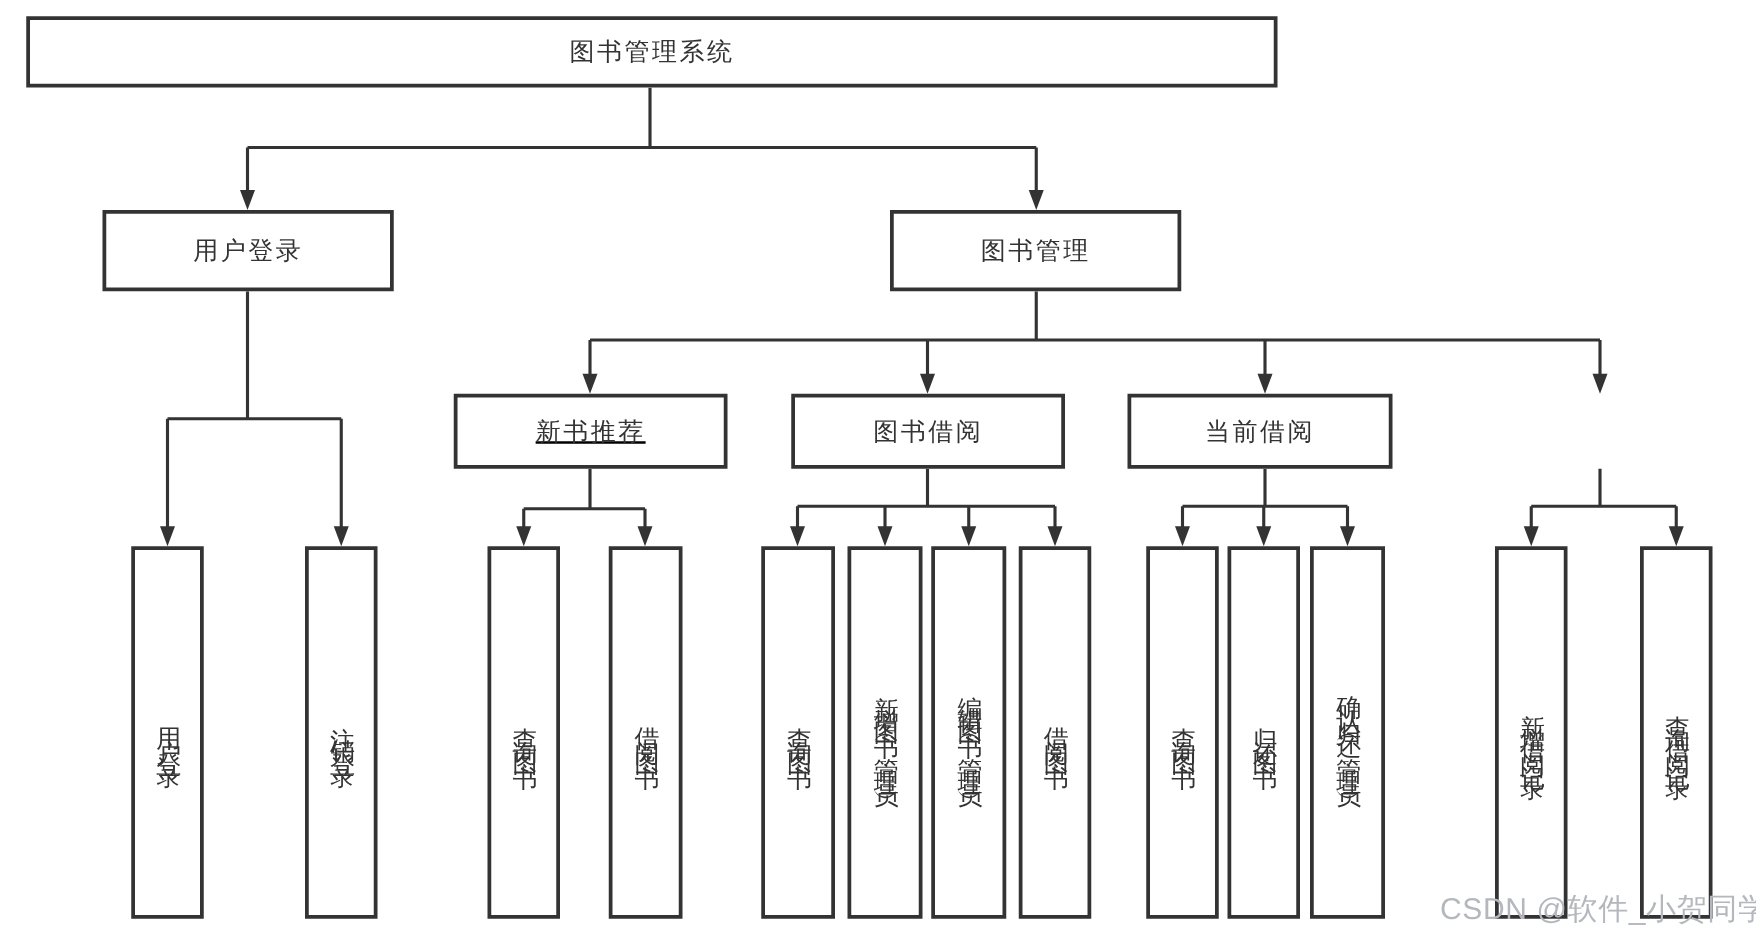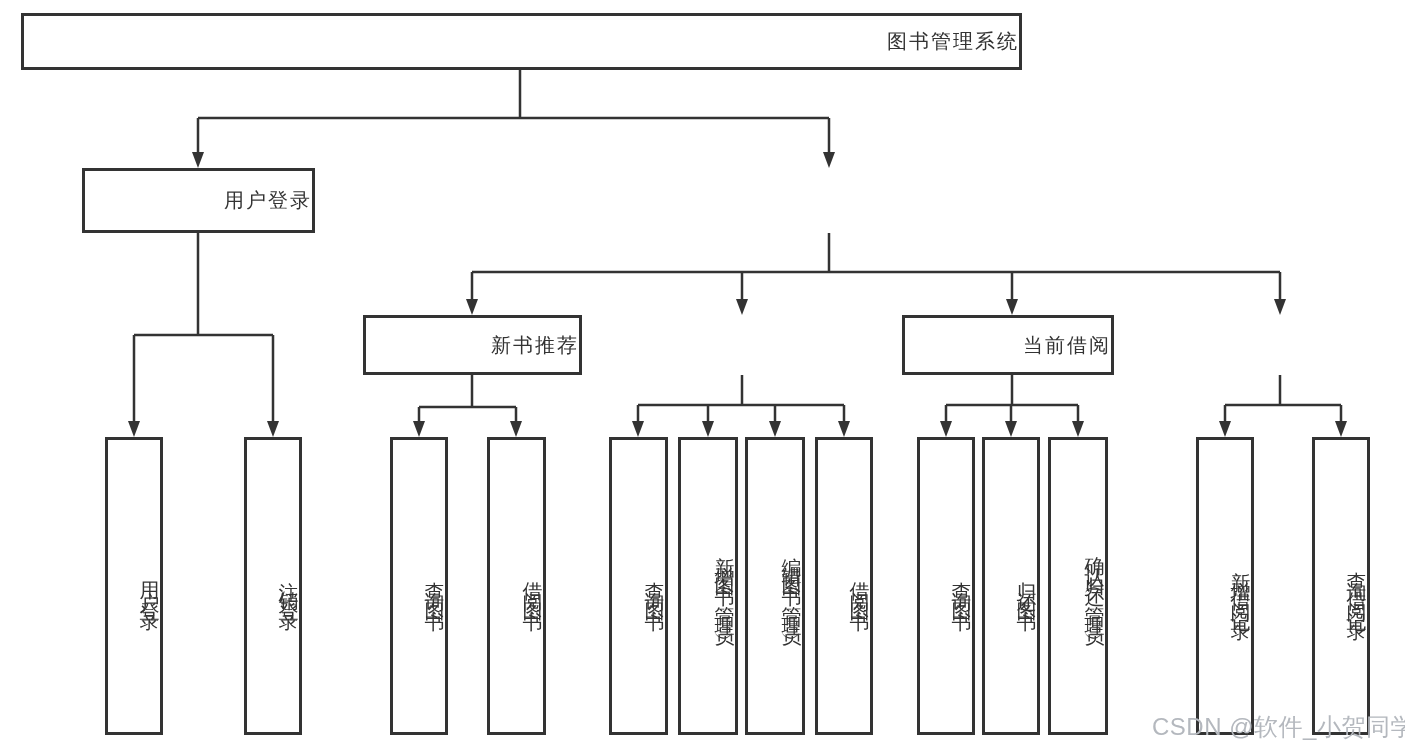--- a/index.html
+++ b/index.html
@@ -33,21 +33,21 @@
     fill: var(--line);
     stroke: none;
   }
   .box {
     position: absolute;
     box-sizing: border-box;
     background: var(--box-fill);
     border: 3px solid var(--box-border);
     display: flex;
     align-items: center;
-    justify-content: flex-end;
+    justify-content: center;
     z-index: 2;
   }
   .hbox span {
     font-size: 20px;
     letter-spacing: 2px;
     color: var(--text);
     white-space: nowrap;
   }
   .vbox span {
     writing-mode: vertical-rl;
@@ -104,23 +104,29 @@
       M1335 421 L1347 421 L1341 437 Z"></path>
   </svg>
 
   <div class="box hbox" style="left:21px; top:13px; width:1001px; height:57px;">
     <span>图书管理系统</span>
   </div>
 
   <div class="box hbox" style="left:82px; top:168px; width:233px; height:65px;">
     <span>用户登录</span>
   </div>
+  <div class="box hbox" style="left:712px; top:168px; width:233px; height:65px;">
+    <span>图书管理</span>
+  </div>
 
-  <div class="box hbox" style="left:363px; top:315px; width:219px; height:60px;">
+  <div class="box hbox" style="left:363px; top:315px; width:219px; height:60px;text-decoration:underline;">
     <span>新书推荐</span>
+  </div>
+  <div class="box hbox" style="left:633px; top:315px; width:219px; height:60px;">
+    <span>图书借阅</span>
   </div>
   <div class="box hbox" style="left:902px; top:315px; width:212px; height:60px;">
     <span>当前借阅</span>
   </div>
 
   <div class="box vbox" style="left:105px; top:437px; width:58px; height:298px;">
     <span>用户登录</span>
   </div>
   <div class="box vbox" style="left:244px; top:437px; width:58px; height:298px;">
     <span>注销登录</span>

